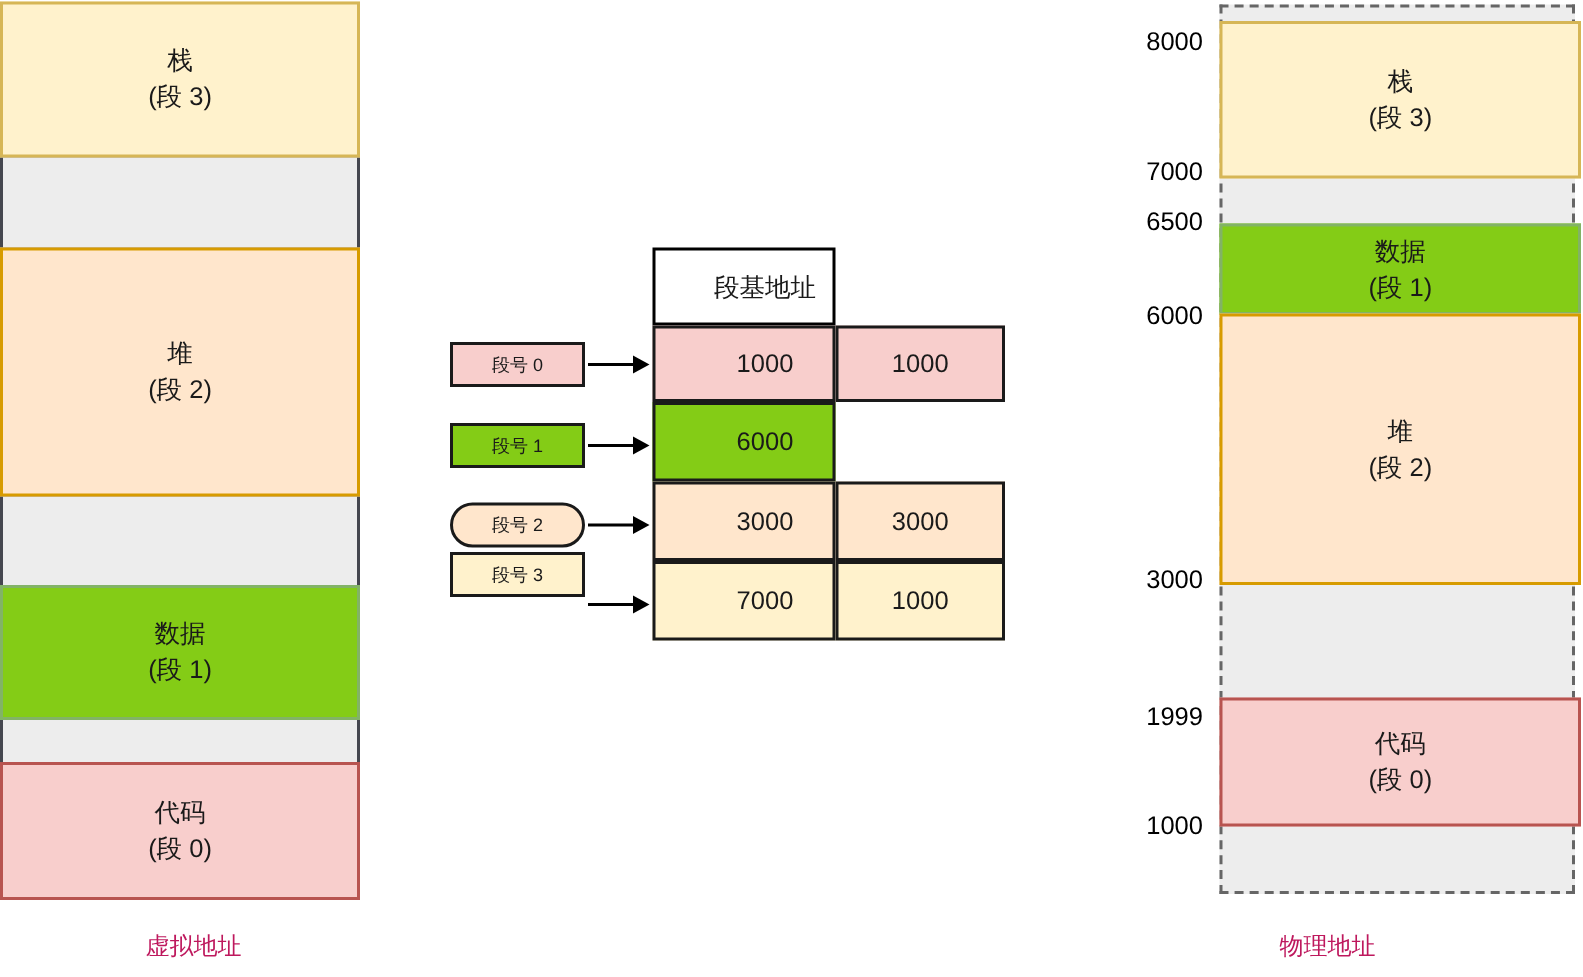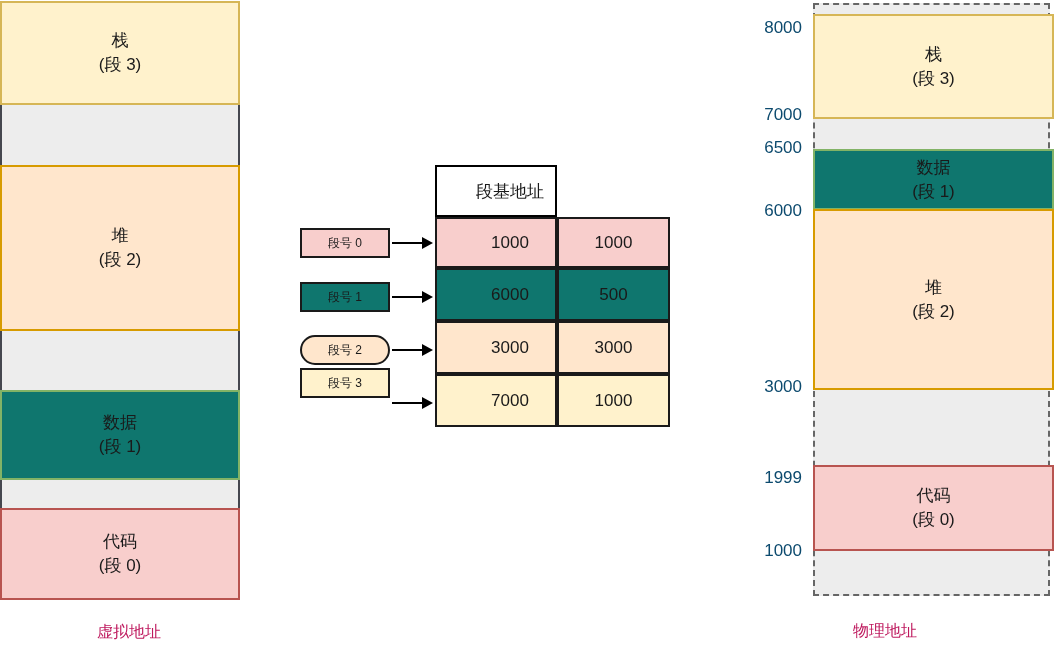--- a/index.html
+++ b/index.html
@@ -21,21 +21,21 @@
     align-items: center;
     justify-content: center;
     text-align: center;
     font-size: 17px;
     line-height: 1.4;
     z-index: 2;
   }
   .gap { z-index: 1; }
   .c-yellow { background: #fff2cc; border-color: #d6b656; }
   .c-orange { background: #ffe6cc; border-color: #d79b00; }
-  .c-green  { background: #0f766e; border-color: #82b366; }
+  .c-green  { background: #84cc16; border-color: #82b366; }
   .c-red    { background: #f8cecc; border-color: #b85450; }
   .c-gray   { background: #ededed; border-color: #45474f; }
 
   .phys-container {
     position: absolute;
     left: 813px; top: 3px;
     width: 237px; height: 593px;
     box-sizing: border-box;
     background: #ededed;
     border: 2px dashed #666666;
@@ -43,21 +43,21 @@
   }
 
   .addr-label {
     position: absolute;
     left: 742px;
     width: 60px;
     height: 22px;
     line-height: 22px;
     text-align: right;
     font-size: 17px;
-    color: #0c4a6e;
+    color: #000000;
     z-index: 3;
   }
 
   .caption {
     position: absolute;
     top: 619px;
     width: 200px;
     height: 26px;
     line-height: 26px;
     text-align: center;
@@ -165,21 +165,20 @@
 
     <div class="trow t-header" style="top:165px;height:52px;">
       <div class="tcell col1">段基地址</div>
     </div>
     <div class="trow" style="top:217px;height:51px;">
       <div class="tcell col1 c-red">1000</div>
       <div class="tcell col2 c-red">1000</div>
     </div>
     <div class="trow" style="top:268px;height:53px;">
       <div class="tcell col1 c-green">6000</div>
-      <div class="tcell col2 c-green">500</div>
     </div>
     <div class="trow" style="top:321px;height:53px;">
       <div class="tcell col1 c-orange">3000</div>
       <div class="tcell col2 c-orange">3000</div>
     </div>
     <div class="trow" style="top:374px;height:53px;">
       <div class="tcell col1 c-yellow">7000</div>
       <div class="tcell col2 c-yellow">1000</div>
     </div>
   </div>

